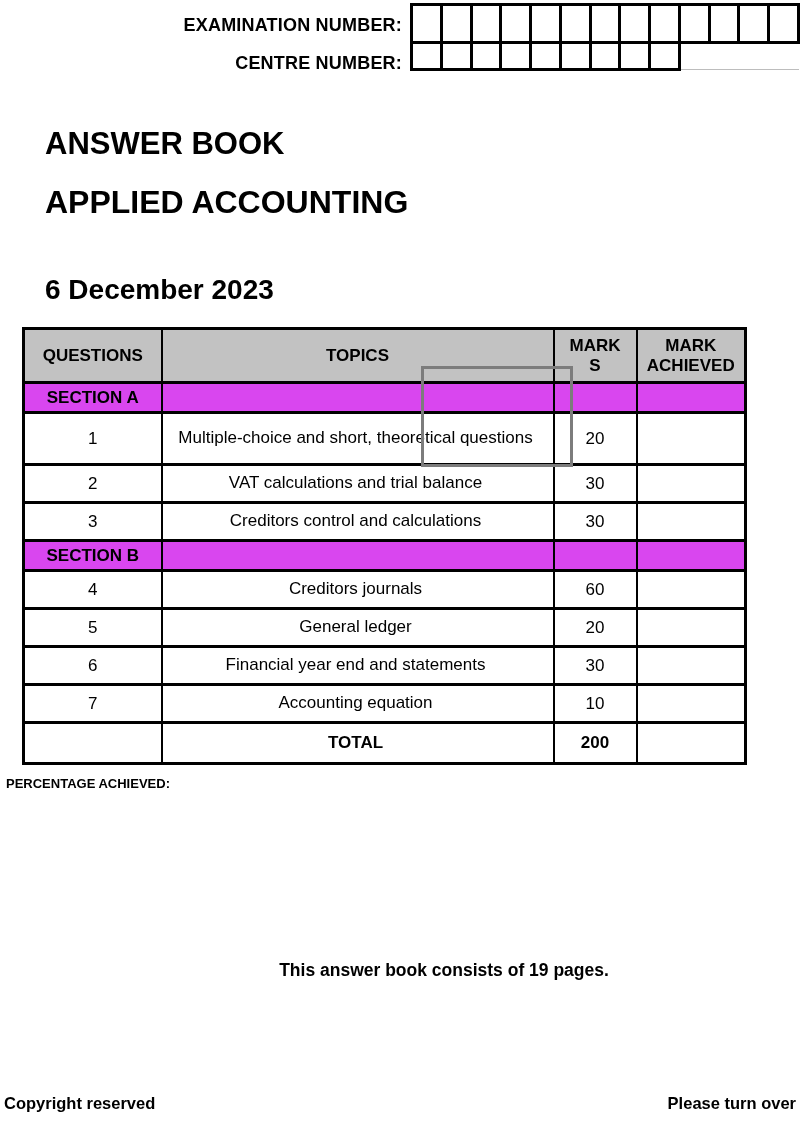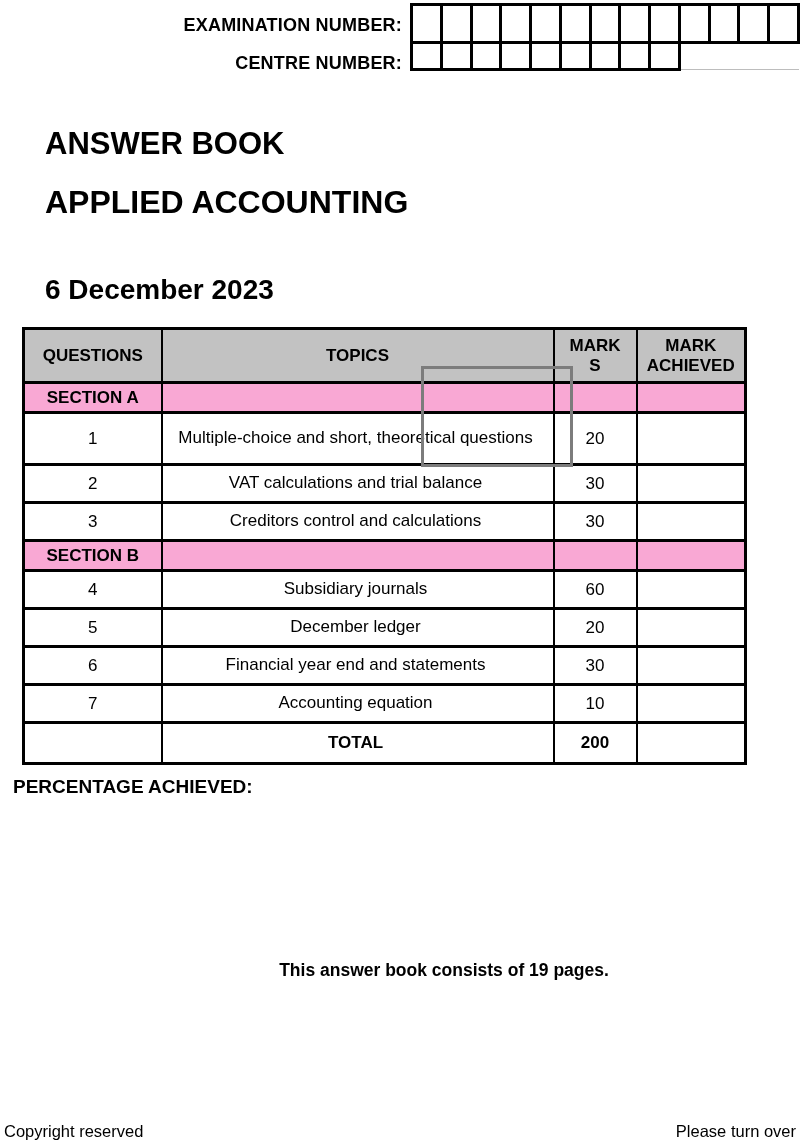--- a/index.html
+++ b/index.html
@@ -68,21 +68,21 @@
   }
   #marks-table thead th {
     background: #c2c2c2;
     font-weight: bold;
     text-align: center;
     height: 54px;
     white-space: pre-line;
     line-height: 1.15;
   }
   #marks-table tr.section td {
-    background: #f9a8d4;
+    background: #d946ef;
     height: 30px;
     font-weight: bold;
     text-align: center;
   }
   #marks-table tr.item  td { height: 38px; }
   #marks-table tr.item-tall td { height: 52px; }
   #marks-table tr.total td { height: 41px; font-weight: bold; }
   #marks-table td.q        { text-align: center; }
   #marks-table td.topic    { text-align: center; padding-left: 10px; padding-right: 14px; line-height: 1.2; }
   #marks-table td.marks    { text-align: center; }
@@ -96,39 +96,39 @@
     width: 152px;
     height: 101px;
     border: 3px solid #7c7c7c;
     background: transparent;
     z-index: 5;
   }
 
   
   #percentage-label {
     position: absolute;
-    left: 13px;
+    left: 6px;
     top: 776px;
     font-weight: bold;
-    font-size: 19px;
+    font-size: 13px;
   }
   #pages-note {
     position: absolute;
     left: 0; width: 100%;
     top: 960px;
     text-align: center;
     font-weight: bold;
     font-size: 17.5px;
     margin-left: 44px;
   }
   .footer-text {
     position: absolute;
-    top: 1122px;
+    top: 1094px;
     font-size: 16.5px;
-    font-weight: normal;
+    font-weight: bold;
   }
   #footer-left  { left: 4px; }
   #footer-right { right: 4px; text-align: right; }
 </style>
 </head>
 <body>
 
 <div id="page">
 
   <div id="exam-label" class="grid-label">EXAMINATION NUMBER:</div>
@@ -216,27 +216,27 @@
           <td class="achieved"></td>
         </tr>
         <tr class="section">
           <td>SECTION B</td>
           <td></td>
           <td></td>
           <td></td>
         </tr>
         <tr class="item">
           <td class="q">4</td>
-          <td class="topic">Subsidiary journals</td>
+          <td class="topic">Creditors journals</td>
           <td class="marks">60</td>
           <td class="achieved"></td>
         </tr>
         <tr class="item">
           <td class="q">5</td>
-          <td class="topic">December ledger</td>
+          <td class="topic">General ledger</td>
           <td class="marks">20</td>
           <td class="achieved"></td>
         </tr>
         <tr class="item">
           <td class="q">6</td>
           <td class="topic">Financial year end and statements</td>
           <td class="marks">30</td>
           <td class="achieved"></td>
         </tr>
         <tr class="item">

